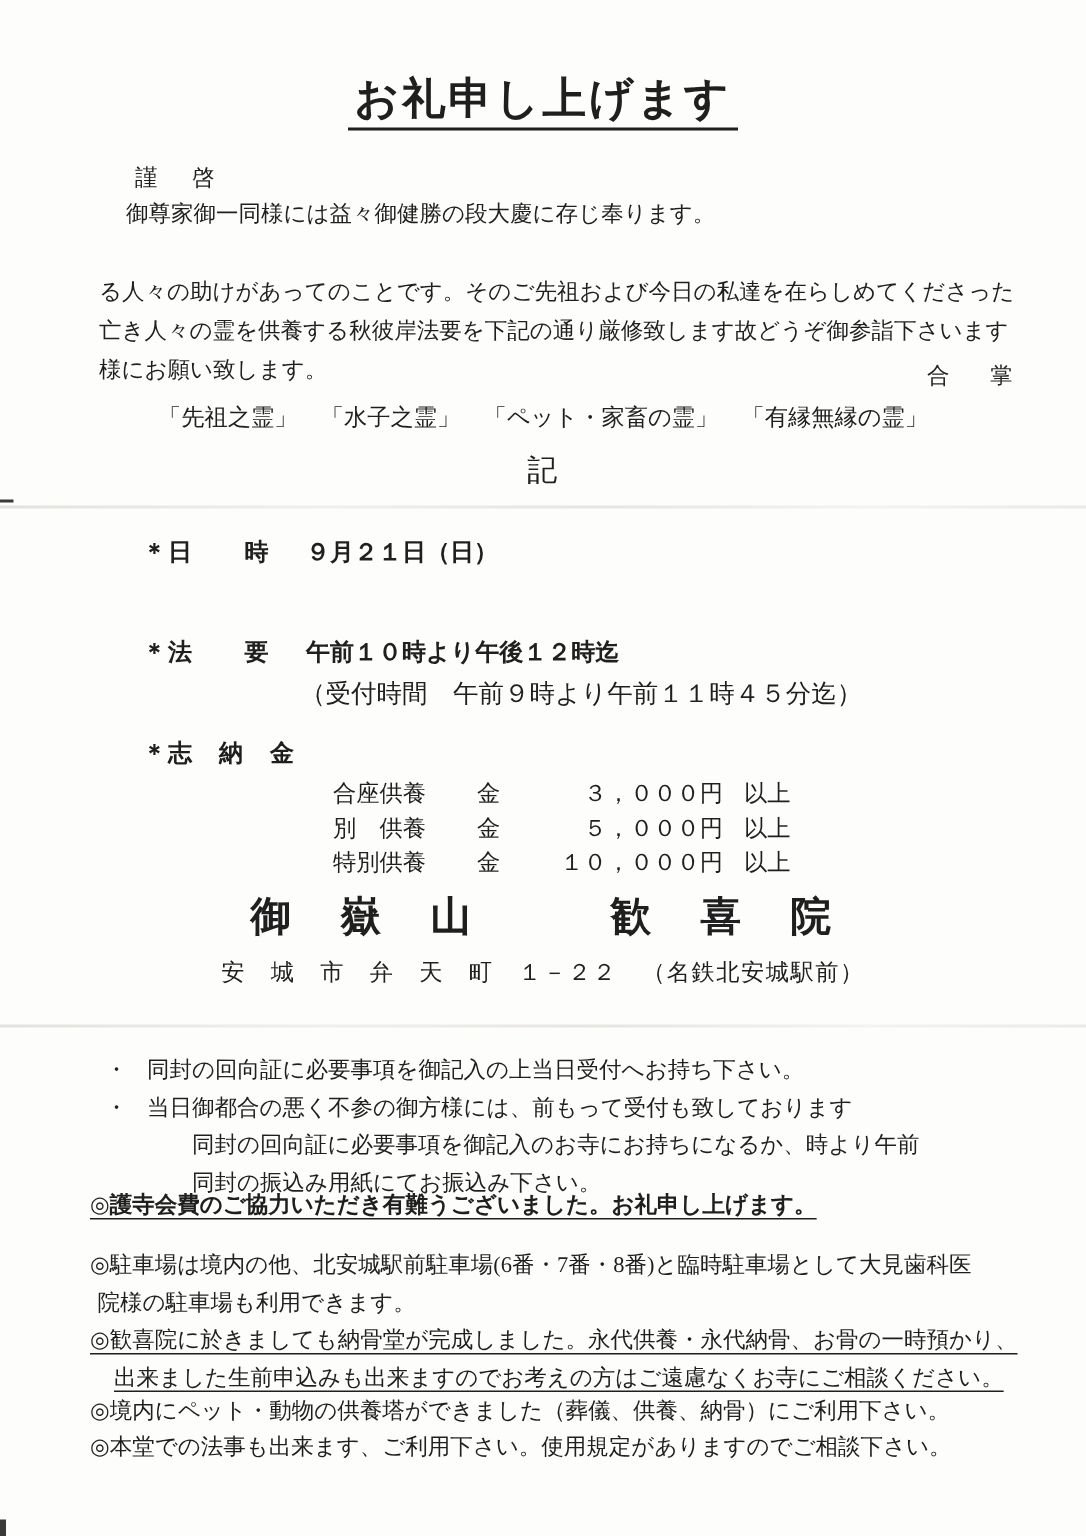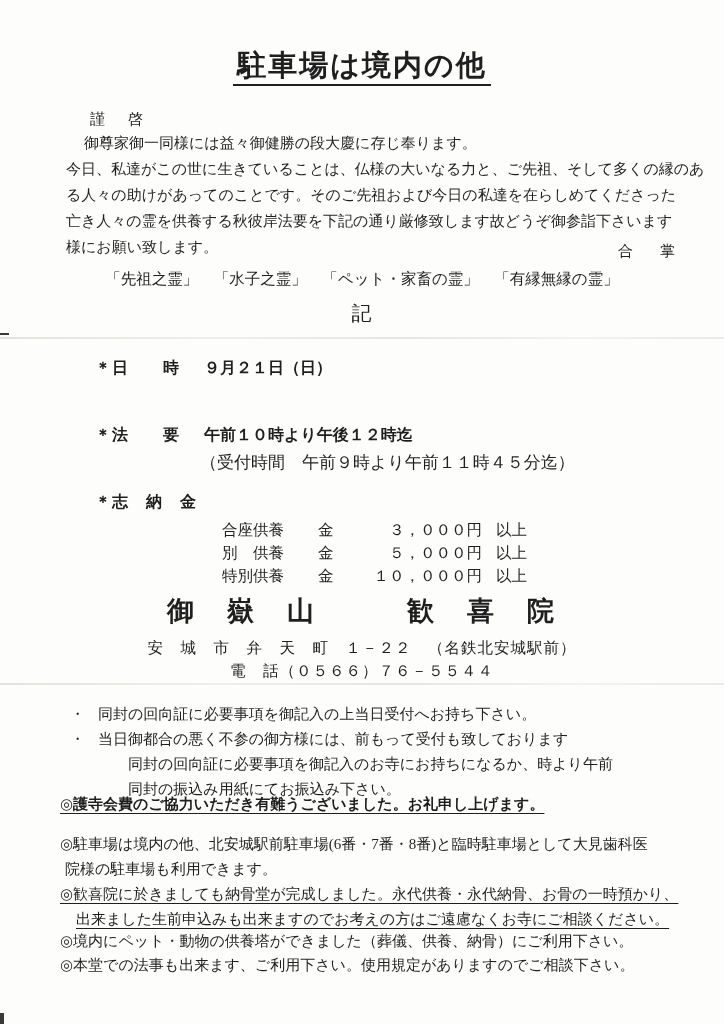--- a/index.html
+++ b/index.html
@@ -44,27 +44,26 @@
 <body>
 
 <div class="page">
 
   <div class="fold" style="top:337px;"></div>
   <div class="fold" style="top:683px;"></div>
   <div class="mark" style="left:0;top:333px;width:9px;height:2px;"></div>
   <div class="mark" style="left:0;top:1013px;width:4px;height:11px;"></div>
 
   <div class="abs title">
-    <span>駐車場は境内の他</span>
+    <span>お礼申し上げます</span>
   </div>
 
   <div class="abs txt" style="left:90px;top:106px;letter-spacing:4px;">謹　啓</div>
   <div class="abs txt" style="left:84px;top:130px;">御尊家御一同様には益々御健勝の段大慶に存じ奉ります。</div>
 
-  <div class="abs txt" style="left:66px;top:156px;">今日、私達がこの世に生きていることは、仏様の大いなる力と、ご先祖、そして多くの縁のあ</div>
   <div class="abs txt" style="left:66px;top:182px;">る人々の助けがあってのことです。そのご先祖および今日の私達を在らしめてくださった</div>
   <div class="abs txt" style="left:66px;top:234px;">様にお願い致します。</div>
   <div class="abs txt" style="left:66px;top:208px;">亡き人々の霊を供養する秋彼岸法要を下記の通り厳修致します故どうぞ御参詣下さいます</div>
 
   <div class="abs txt" style="left:618px;top:238px;letter-spacing:6px;">合　掌</div>
 
   <div class="abs center txt" style="top:266px;font-size:15.5px;">「先祖之霊」　「水子之霊」　「ペット・家畜の霊」　「有縁無縁の霊」</div>
 
   <div class="abs center record" style="top:300px;">記</div>
 
@@ -91,21 +90,20 @@
   </div>
   <div class="abs fee-row" style="left:222px;top:564px;">
     <span class="fee-name">特別供養</span>
     <span class="fee-cur">金</span>
     <span class="fee-amt">１０，０００円</span>
     <span class="fee-suf">以上</span>
   </div>
 
   <div class="abs center temple-name" style="top:593px;">御　嶽　山　　　歓　喜　院</div>
   <div class="abs center temple-sub" style="top:638px;">安　城　市　弁　天　町　１－２２　（名鉄北安城駅前）</div>
-  <div class="abs center temple-sub" style="top:661px;">電　話（０５６６）７６－５５４４</div>
 
   <div class="abs txt" style="left:70px;top:701px;">
     <span class="bullet-dot">・</span><span>同封の回向証に必要事項を御記入の上当日受付へお持ち下さい。</span>
   </div>
   <div class="abs txt" style="left:70px;top:726px;">
     <span class="bullet-dot">・</span><span>当日御都合の悪く不参の御方様には、前もって受付も致しております</span>
   </div>
   <div class="abs txt" style="left:128px;top:751px;">同封の回向証に必要事項を御記入のお寺にお持ちになるか、時より午前</div>
   <div class="abs txt" style="left:128px;top:776px;">同封の振込み用紙にてお振込み下さい。</div>
   <div class="abs txt u" style="left:60px;top:791px;font-weight:bold;">◎護寺会費のご協力いただき有難うございました。お礼申し上げます。</div>

